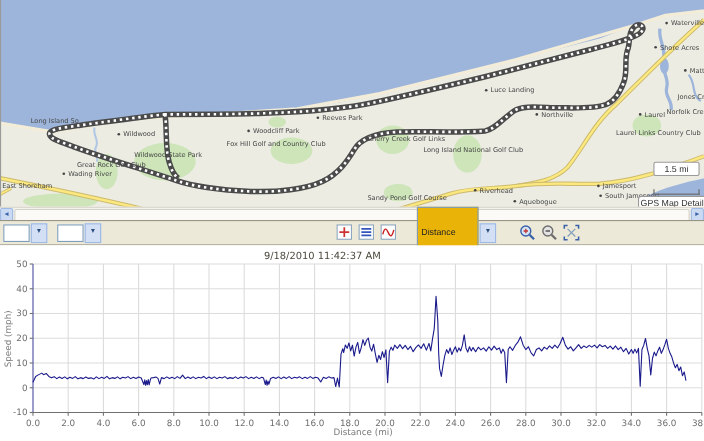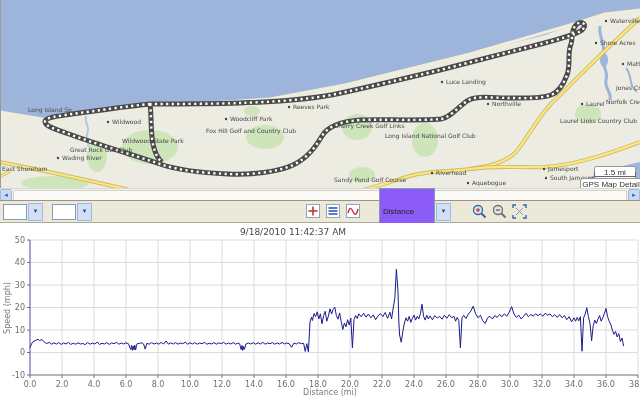--- a/index.html
+++ b/index.html
@@ -2,42 +2,42 @@
 <html style="--water: #9DB5DA; --land: #ECECE3; --park: #CDE5B9; --road_fill: #FBE87E; --road_casing: #CDBA6E; --track: #4A4A4A; --sand: #F2ECD8;"><head>
 <meta charset="utf-8">
 <style>
   html,body{margin:0;padding:0;background:#fff;}
   #app{position:relative;width:640px;height:401px;font-family:"Liberation Sans","DejaVu Sans",sans-serif;overflow:hidden;background:#fff;}
   
   #map-panel{position:absolute;left:0;top:0;width:640px;height:200px;background:var(--land,#ECECE3);}
   #map-svg{position:absolute;left:0;top:0;}
   .overlay-box{position:absolute;background:#fff;border:1px solid #9a9a9a;border-radius:2px;
     font-size:8px;line-height:11px;text-align:center;color:#333;}
-  #scale-box{left:594px;top:166px;width:40px;height:11px;}
+  #scale-box{left:594px;top:147px;width:40px;height:11px;}
   #scale-bar{position:absolute;left:594px;top:172px;width:40px;height:4px;
     border-left:1px solid #666;border-right:1px solid #666;border-bottom:1px solid #666;}
   #detail-box{left:580px;top:178px;width:60px;height:11px;border-radius:3px;}
   
   #map-hscroll{position:absolute;left:0;top:188px;width:640px;height:12px;background:#F3F2ED;border-top:1px solid #DAD7CD;box-sizing:border-box;}
   .sb-btn{position:absolute;top:0;width:12px;height:12px;box-sizing:border-box;background:#CBDAF3;border:1px solid #9DB9E4;
     color:#3A62A8;font-size:6px;line-height:10px;text-align:center;border-radius:2px;cursor:pointer;}
   #sb-left{left:0;} #sb-right{right:0;}
   #sb-thumb{position:absolute;left:13px;right:13px;top:1px;height:10px;background:#FBFAF7;border:1px solid #D4D1C6;border-radius:2px;}
   
   #toolbar{position:absolute;left:0;top:200px;width:640px;height:21px;background:#ECE9D8;
     border-top:1px solid #989588;border-bottom:1px solid #ACA899;display:flex;align-items:center;padding:0 3px;box-sizing:content-box;}
   .color-combo{display:flex;align-items:center;margin-right:9px;}
   .swatch-field{width:20px;height:12px;background:#fff;border:1px solid #7F9DB9;padding:1px;}
   .swatch{width:100%;height:100%;}
   .combo-arrow{width:13px;height:16px;background:#D2DFF5;border:1px solid #9DB9E4;color:#2B4D7E;
     font-size:7px;line-height:14px;text-align:center;margin-left:1px;cursor:pointer;}
   .tb-icon{width:17px;height:17px;margin-right:3px;cursor:pointer;background:transparent;border:none;padding:0;}
   #graph-icons{margin-left:204px;display:flex;align-items:center;}
   #axis-combo{display:flex;align-items:center;margin-left:14px;}
-  #axis-field{width:48px;height:14px;background:#8b5cf6;border:1px solid #7F9DB9;font-size:8px;line-height:14px;padding:16px 3px;color:#222;}
+  #axis-field{width:48px;height:14px;background:#eab308;border:1px solid #7F9DB9;font-size:8px;line-height:14px;padding:16px 3px;color:#222;}
   #zoom-icons{margin-left:20px;display:flex;align-items:center;}
   
   #chart-panel{position:absolute;left:0;top:223px;width:640px;height:178px;background:#fff;}
   .tick{font:8px "DejaVu Sans",sans-serif;fill:#6e6e6e;}
   .ctitle{font:9px "DejaVu Sans",sans-serif;fill:#4b473c;}
   .alabel{font:8px "DejaVu Sans",sans-serif;fill:#7a7a7a;}
   .maplabel{font:6px "DejaVu Sans",sans-serif;fill:#474747;}
 </style>
 </head>
 <body>

